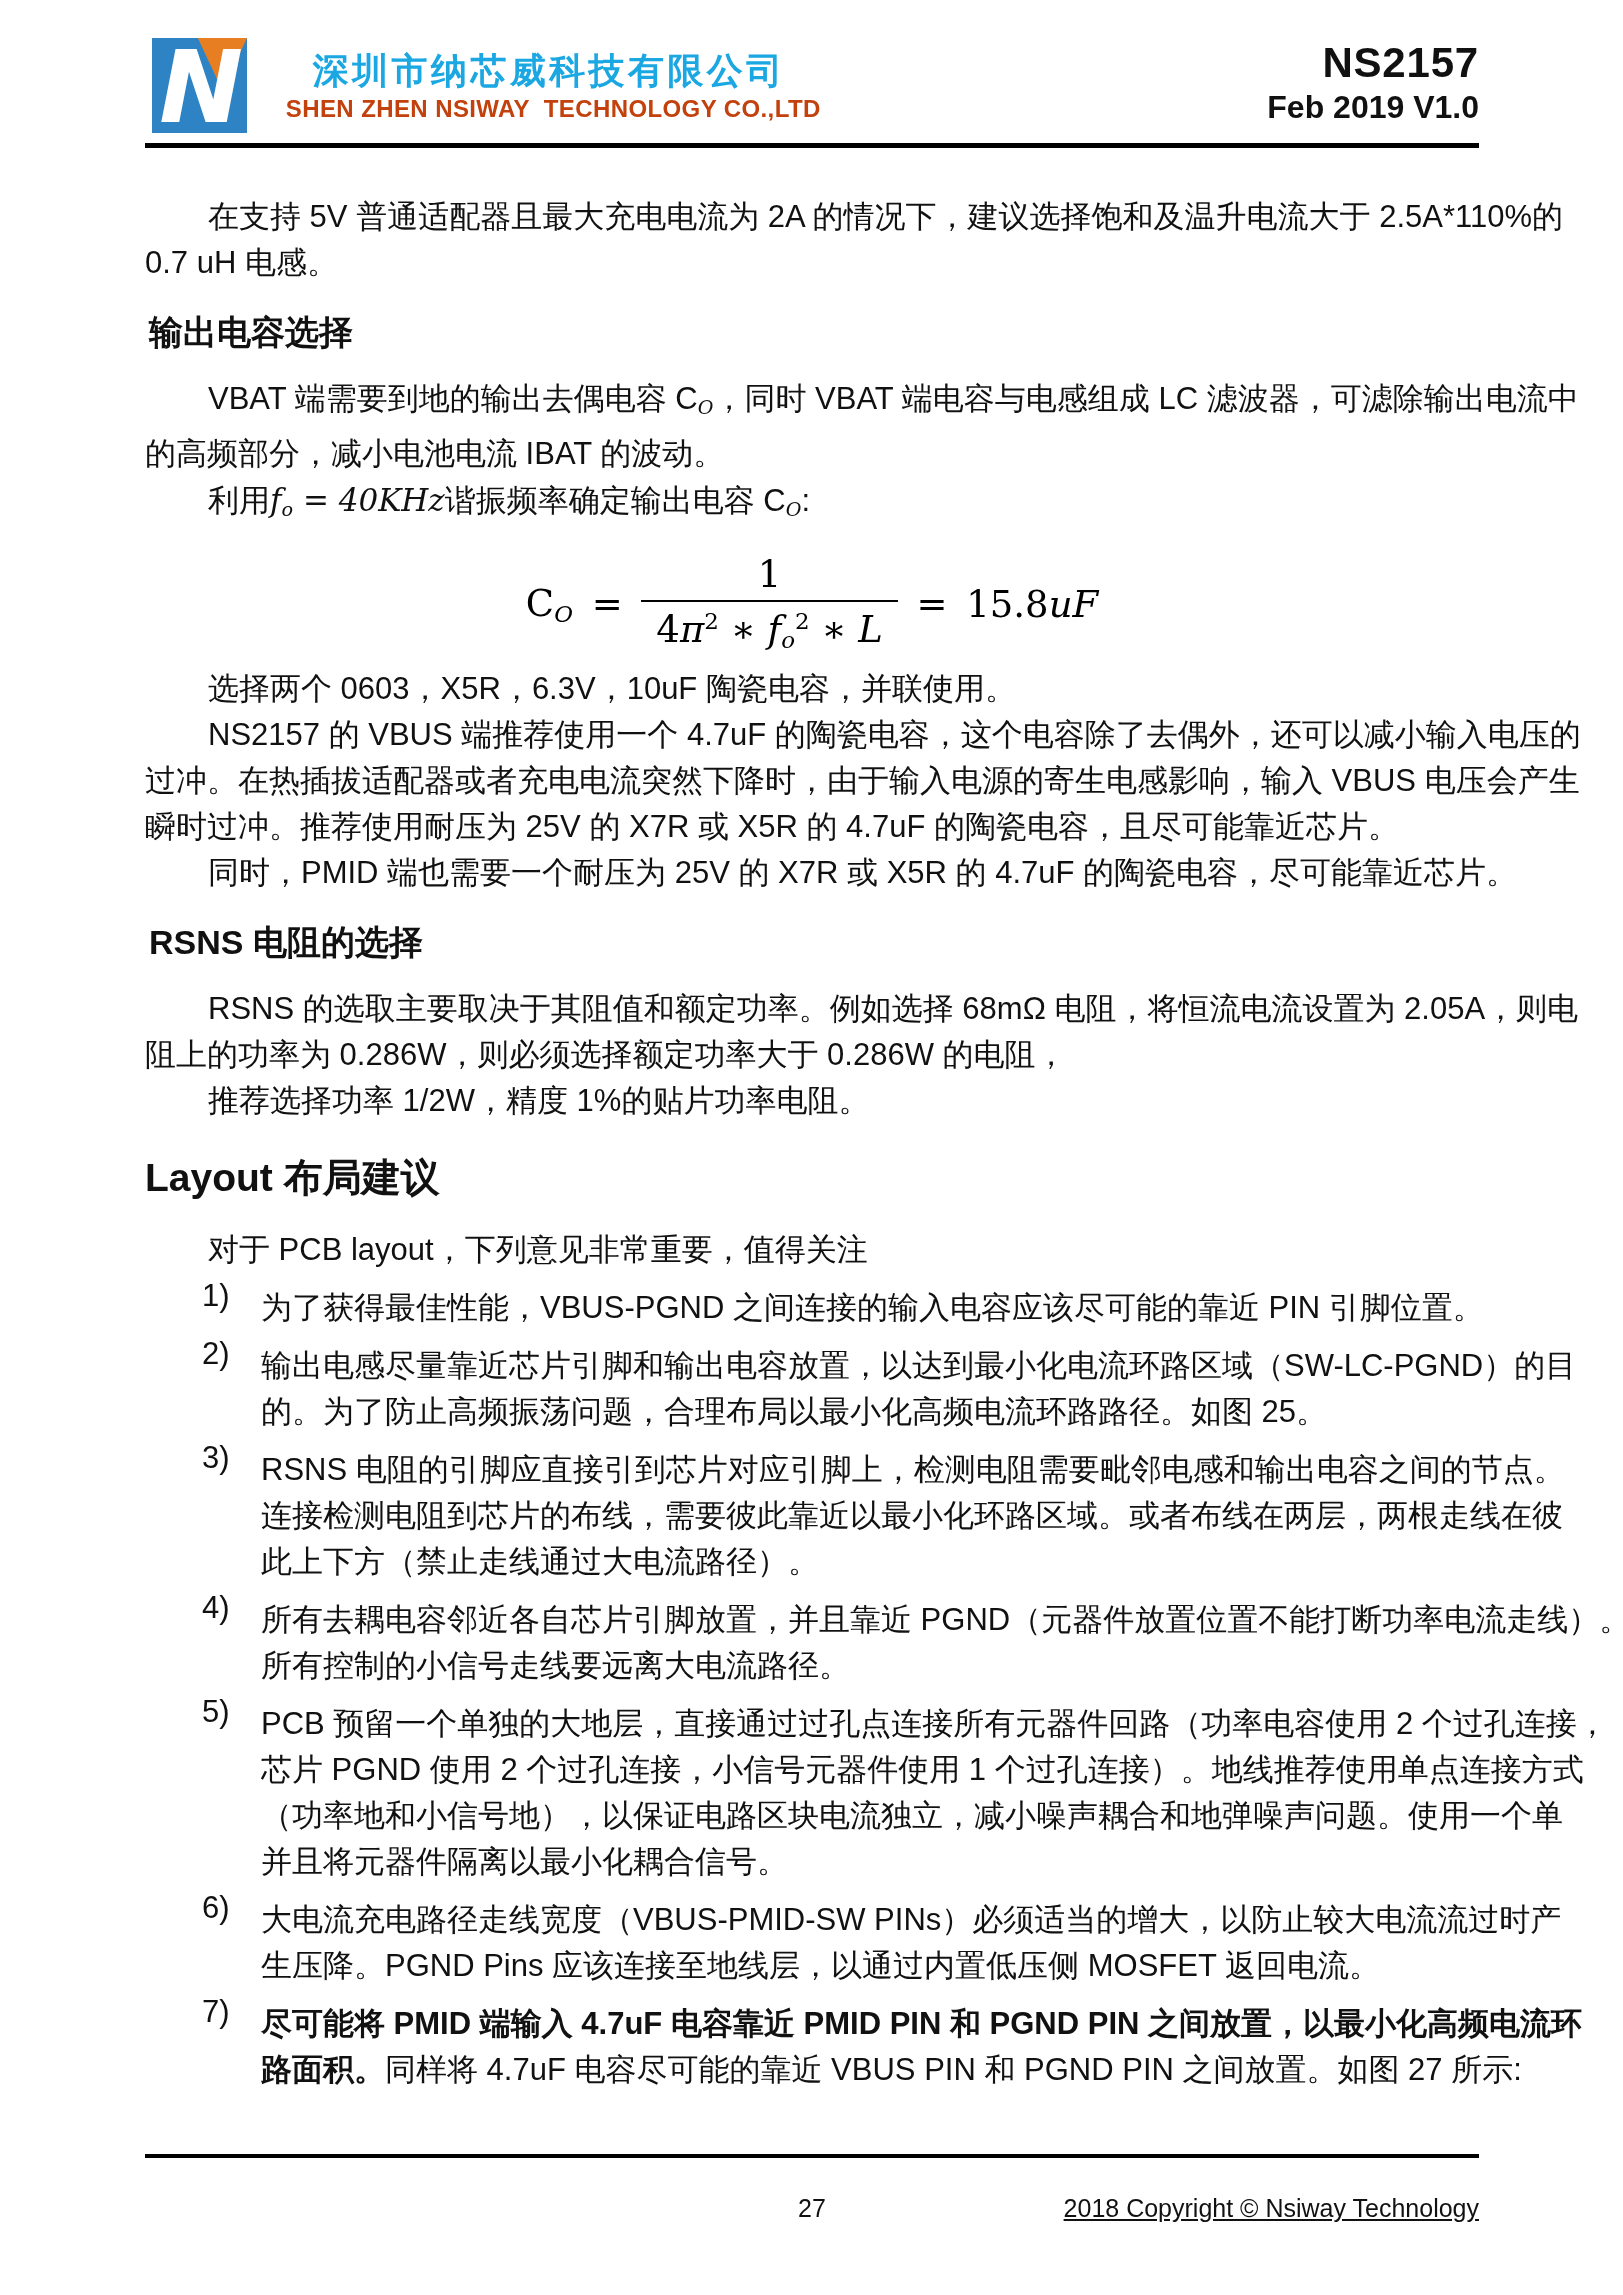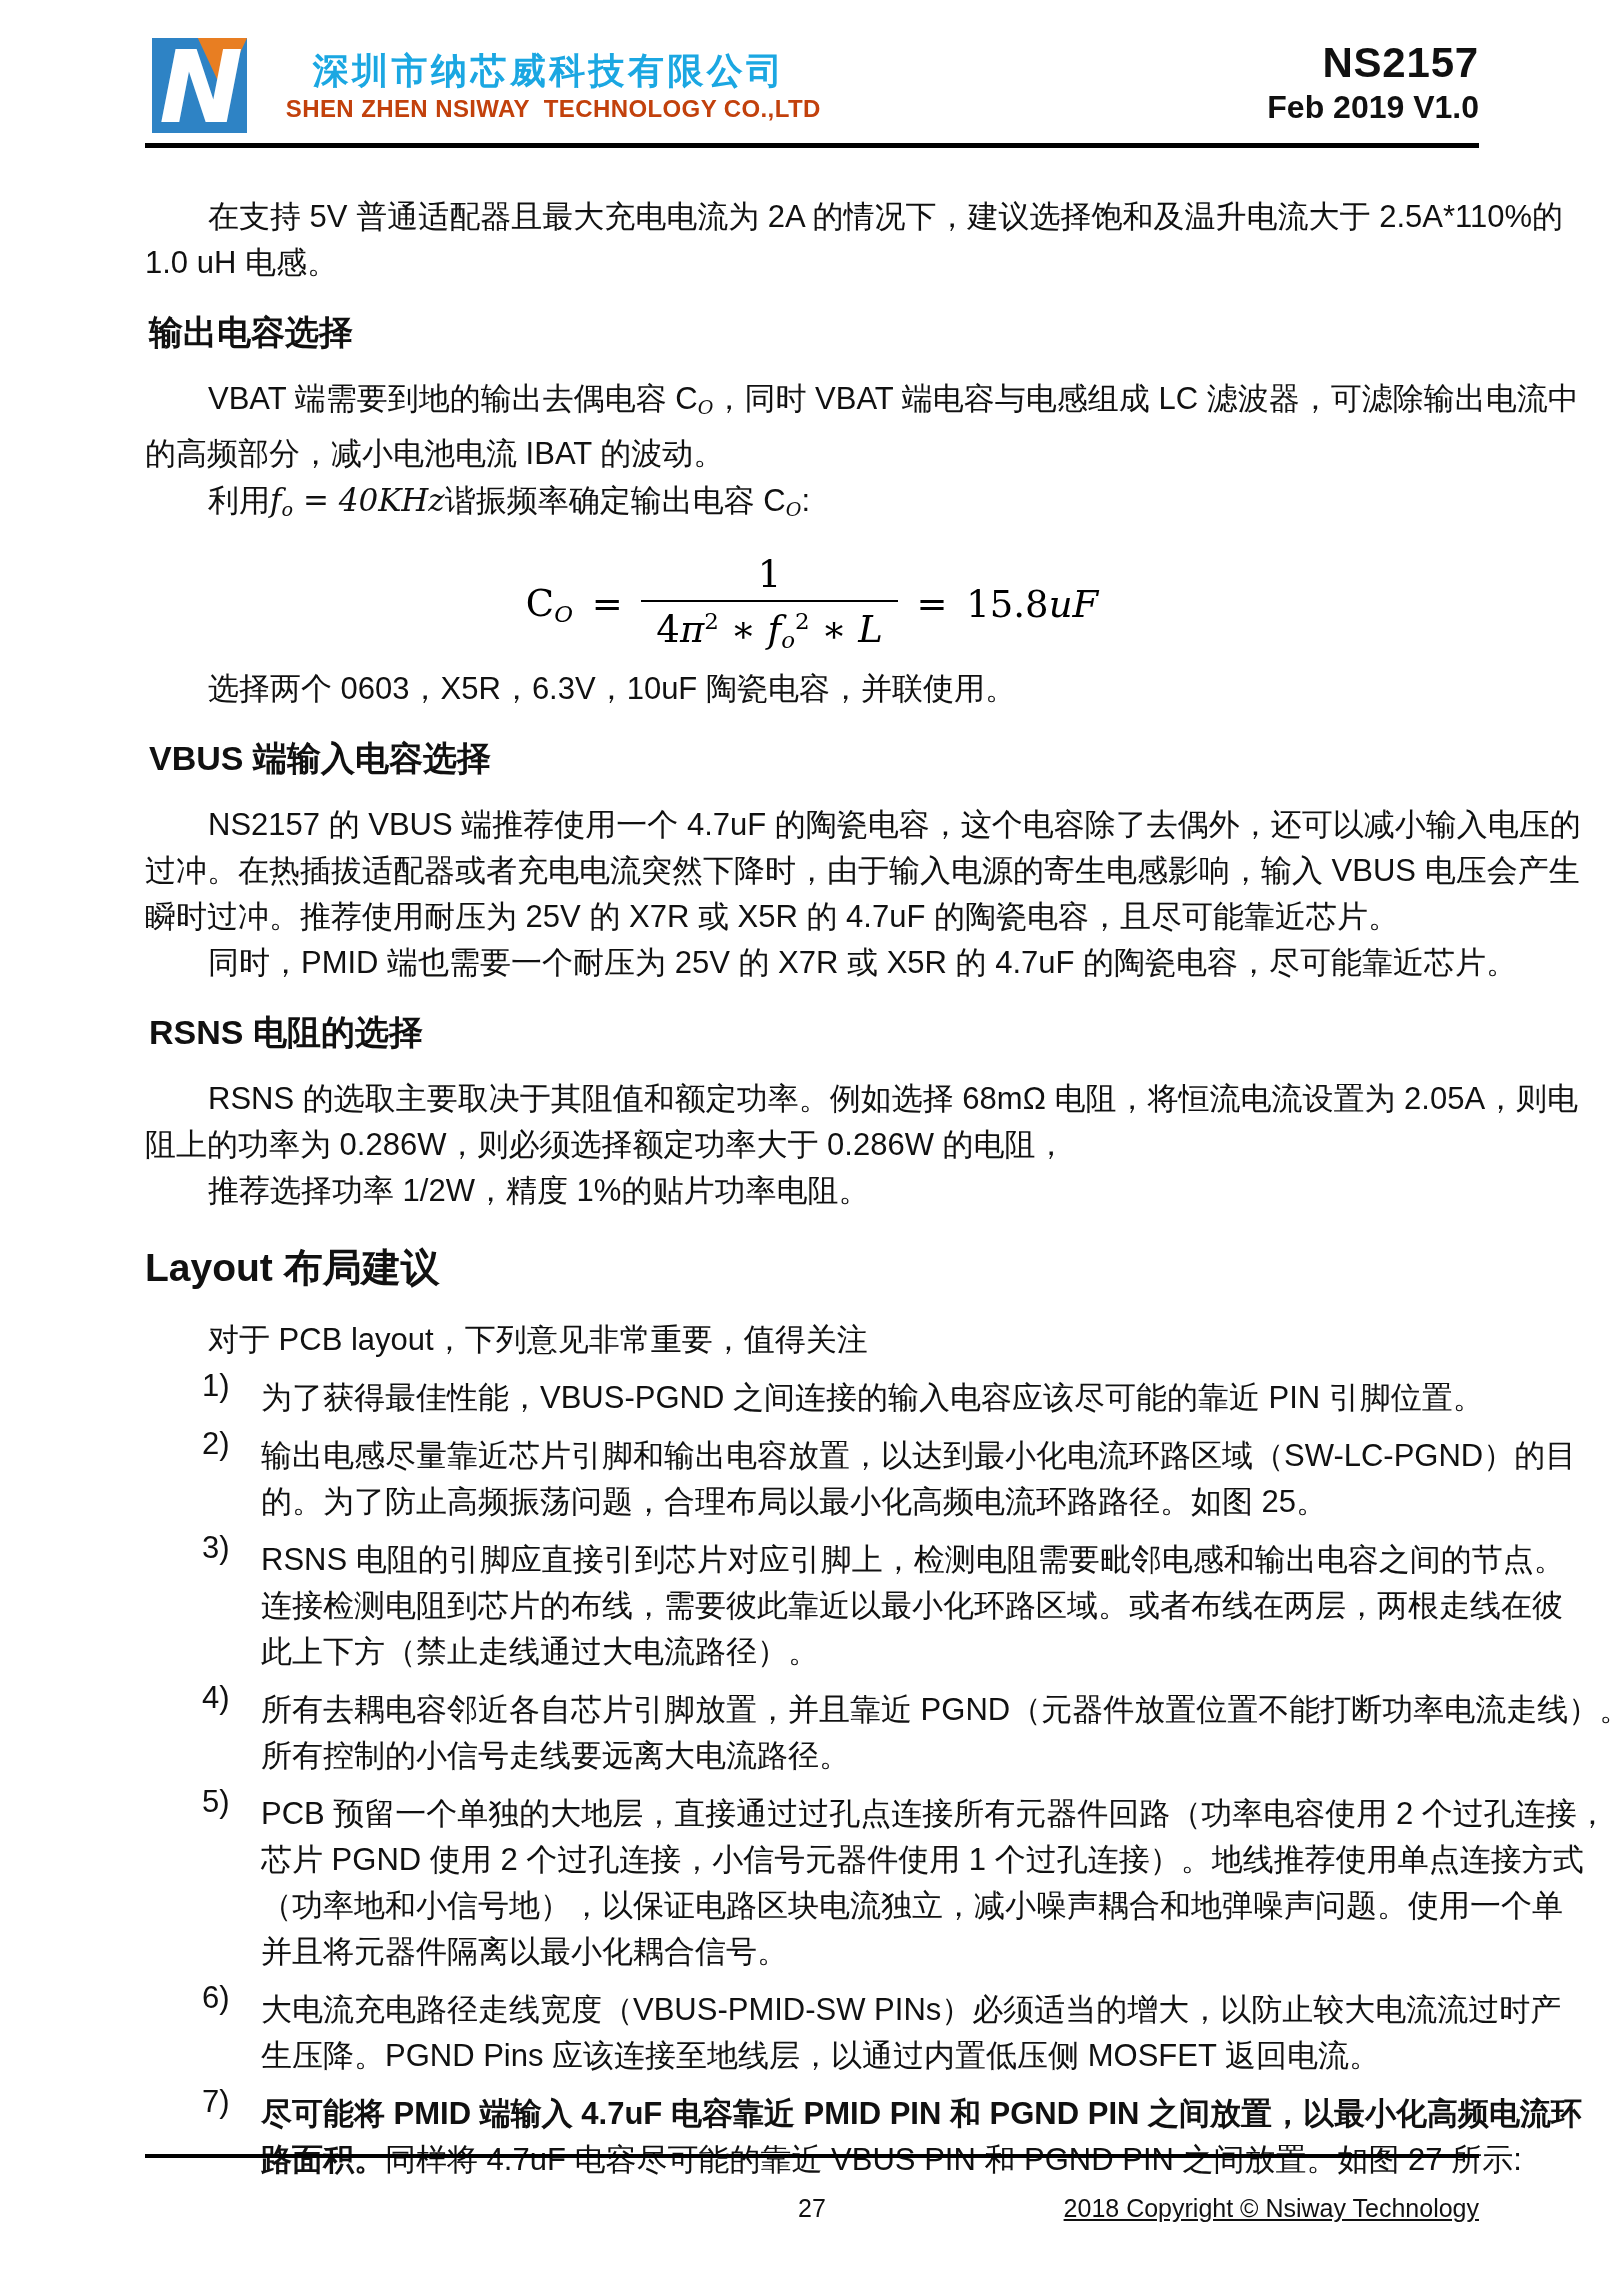--- a/index.html
+++ b/index.html
@@ -91,21 +91,21 @@
       <div class="part-no">NS2157</div>
       <div class="revision">Feb 2019 V1.0</div>
     </div>
   </div>
   <hr class="rule">
 
   <div class="content">
 
     <div class="para">
         <div class="tline ind"><span>在支持 5V 普通适配器且最大充电电流为 2A 的情况下，建议选择饱和及温升电流大于 2.5A*110%的</span></div>
-        <div class="tline"><span>1.0 uH 电感。</span></div>
+        <div class="tline"><span>0.7 uH 电感。</span></div>
       </div>
 
     <div>
       <div class="h-small">输出电容选择</div>
       <div class="para">
           <div class="tline ind"><span>VBAT 端需要到地的输出去偶电容 C</span><span class="s-sub">O</span><span>，同时 VBAT 端电容与电感组成 LC 滤波器，可滤除输出电流中</span></div>
           <div class="tline"><span>的高频部分，减小电池电流 IBAT 的波动。</span></div>
           <div class="tline ind"><span>利用</span><span class="s-m">f</span><span class="s-msub">o</span><span class="s-m"> = 40KHz</span><span>谐振频率确定输出电容 C</span><span class="s-sub">O</span><span>:</span></div>
         </div>
 
@@ -119,21 +119,20 @@
         <span class="f-eq">=</span>
         <span><span>15.8</span><span class="s-m">uF</span></span>
       </div>
 
       <div class="para">
           <div class="tline ind"><span>选择两个 0603，X5R，6.3V，10uF 陶瓷电容，并联使用。</span></div>
         </div>
     </div>
 
     <div>
-      <div class="h-small">VBUS 端输入电容选择</div>
       <div class="para">
           <div class="tline ind"><span>NS2157 的 VBUS 端推荐使用一个 4.7uF 的陶瓷电容，这个电容除了去偶外，还可以减小输入电压的</span></div>
           <div class="tline"><span>过冲。在热插拔适配器或者充电电流突然下降时，由于输入电源的寄生电感影响，输入 VBUS 电压会产生</span></div>
           <div class="tline"><span>瞬时过冲。推荐使用耐压为 25V 的 X7R 或 X5R 的 4.7uF 的陶瓷电容，且尽可能靠近芯片。</span></div>
         </div>
       <div class="para">
           <div class="tline ind"><span>同时，PMID 端也需要一个耐压为 25V 的 X7R 或 X5R 的 4.7uF 的陶瓷电容，尽可能靠近芯片。</span></div>
         </div>
     </div>
 

